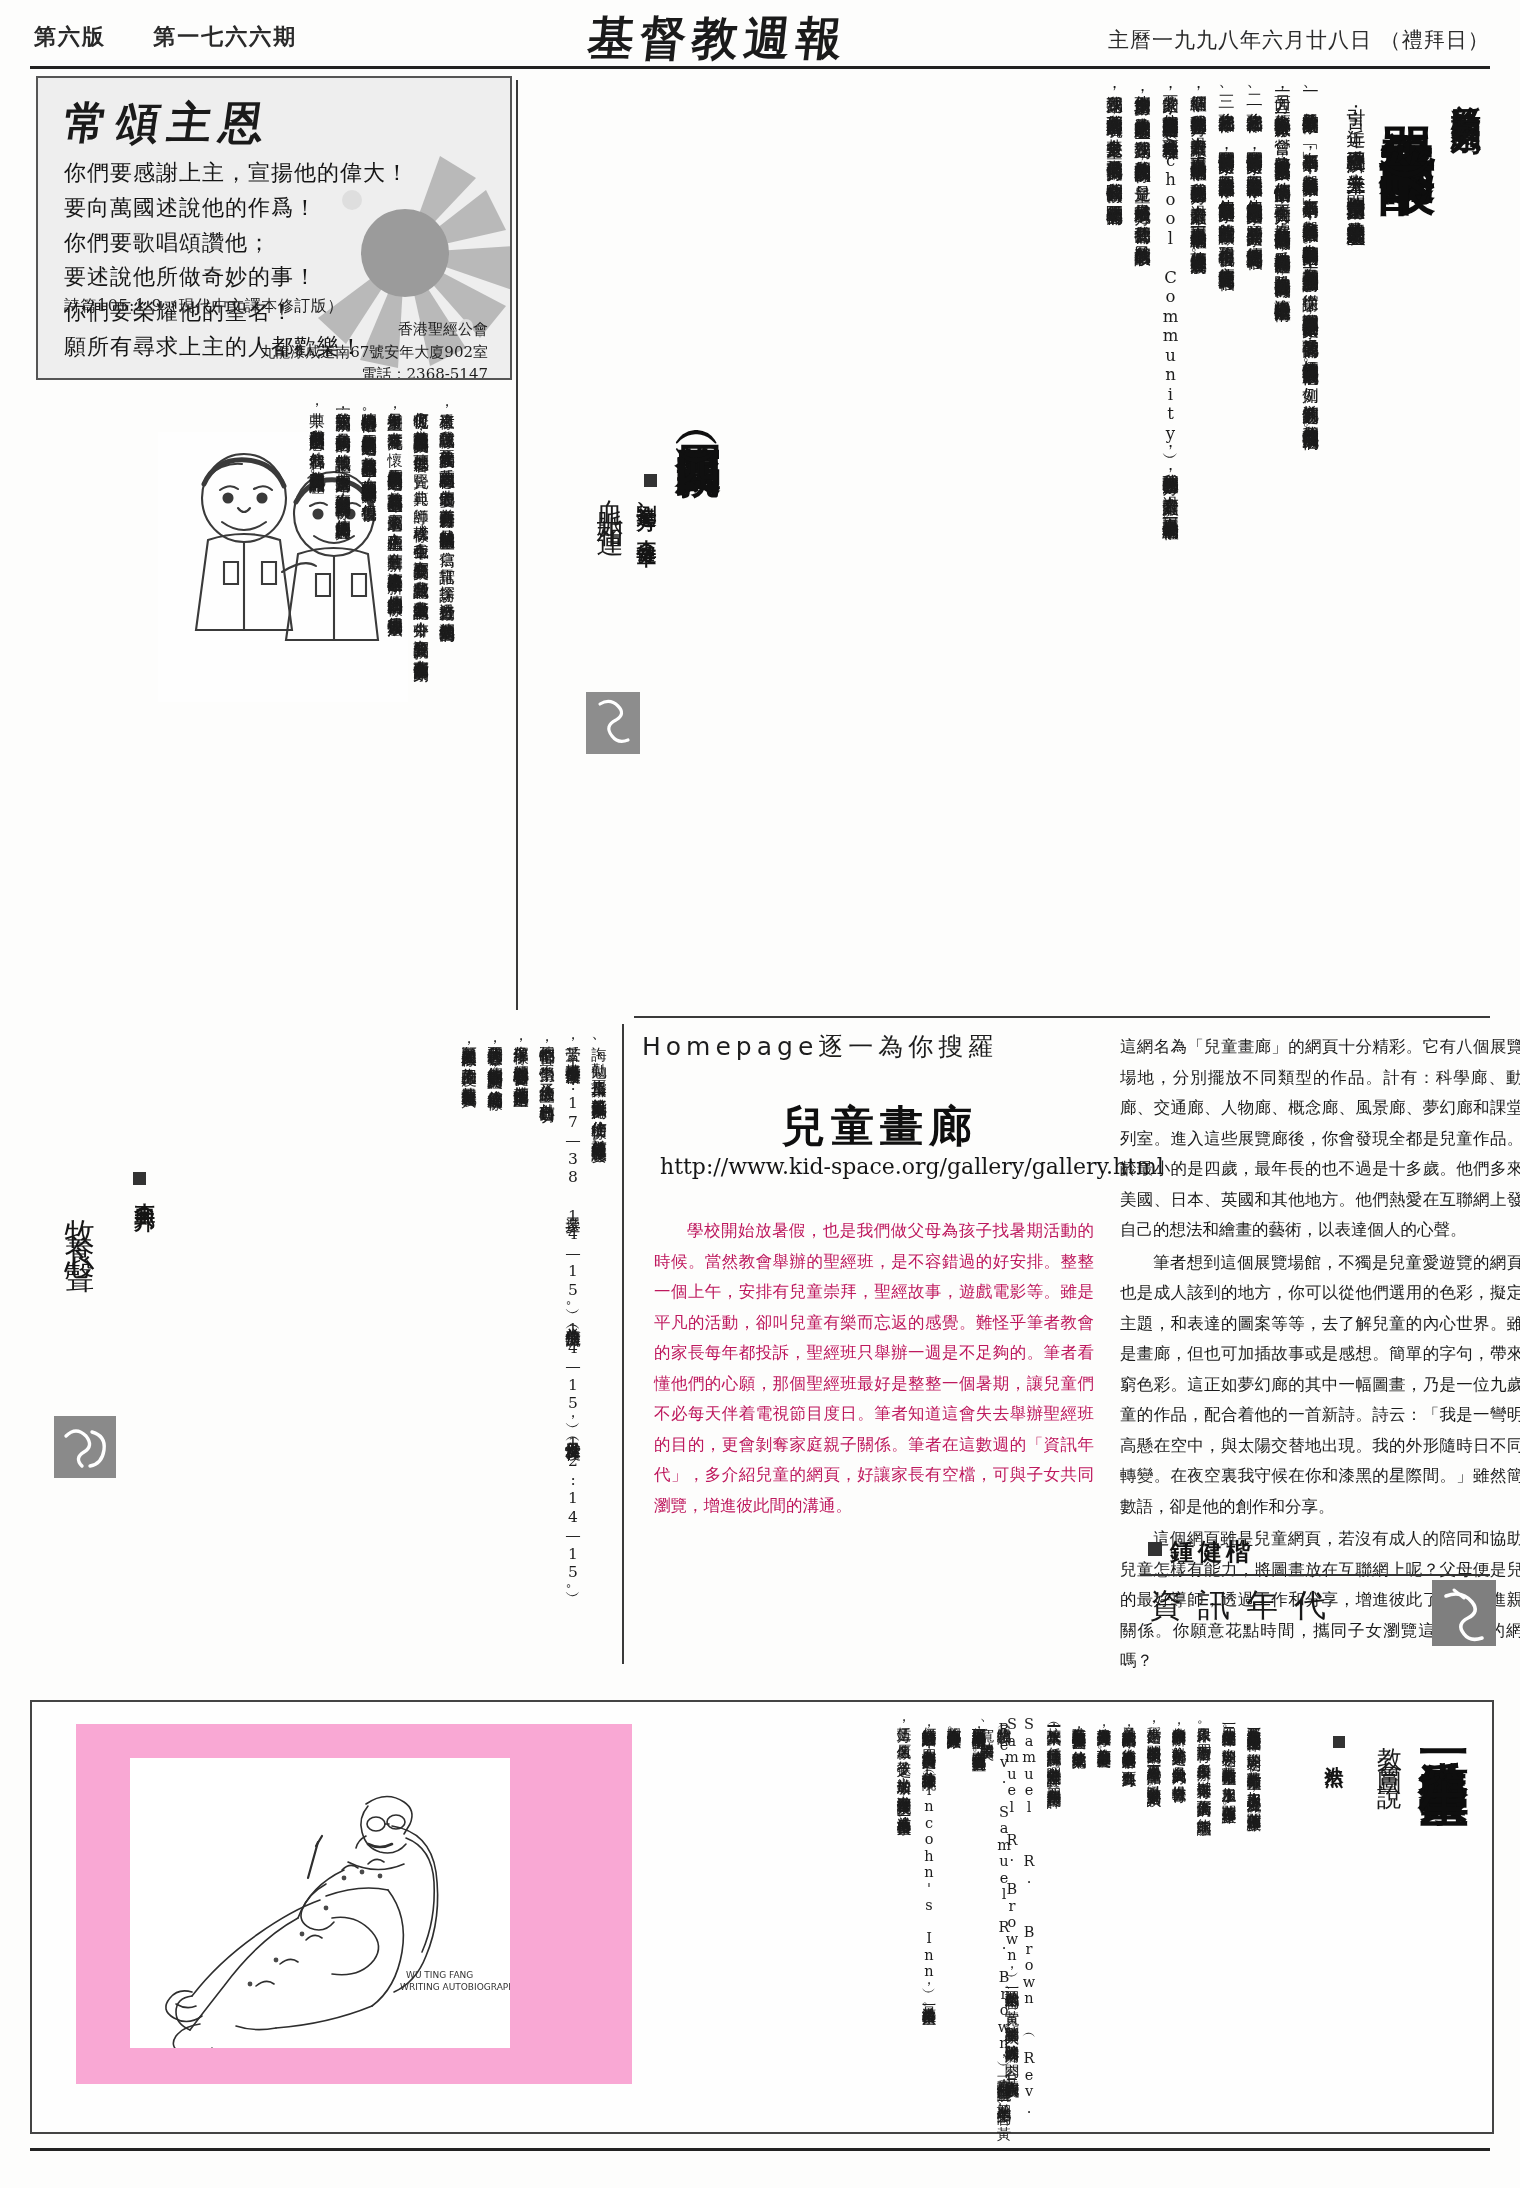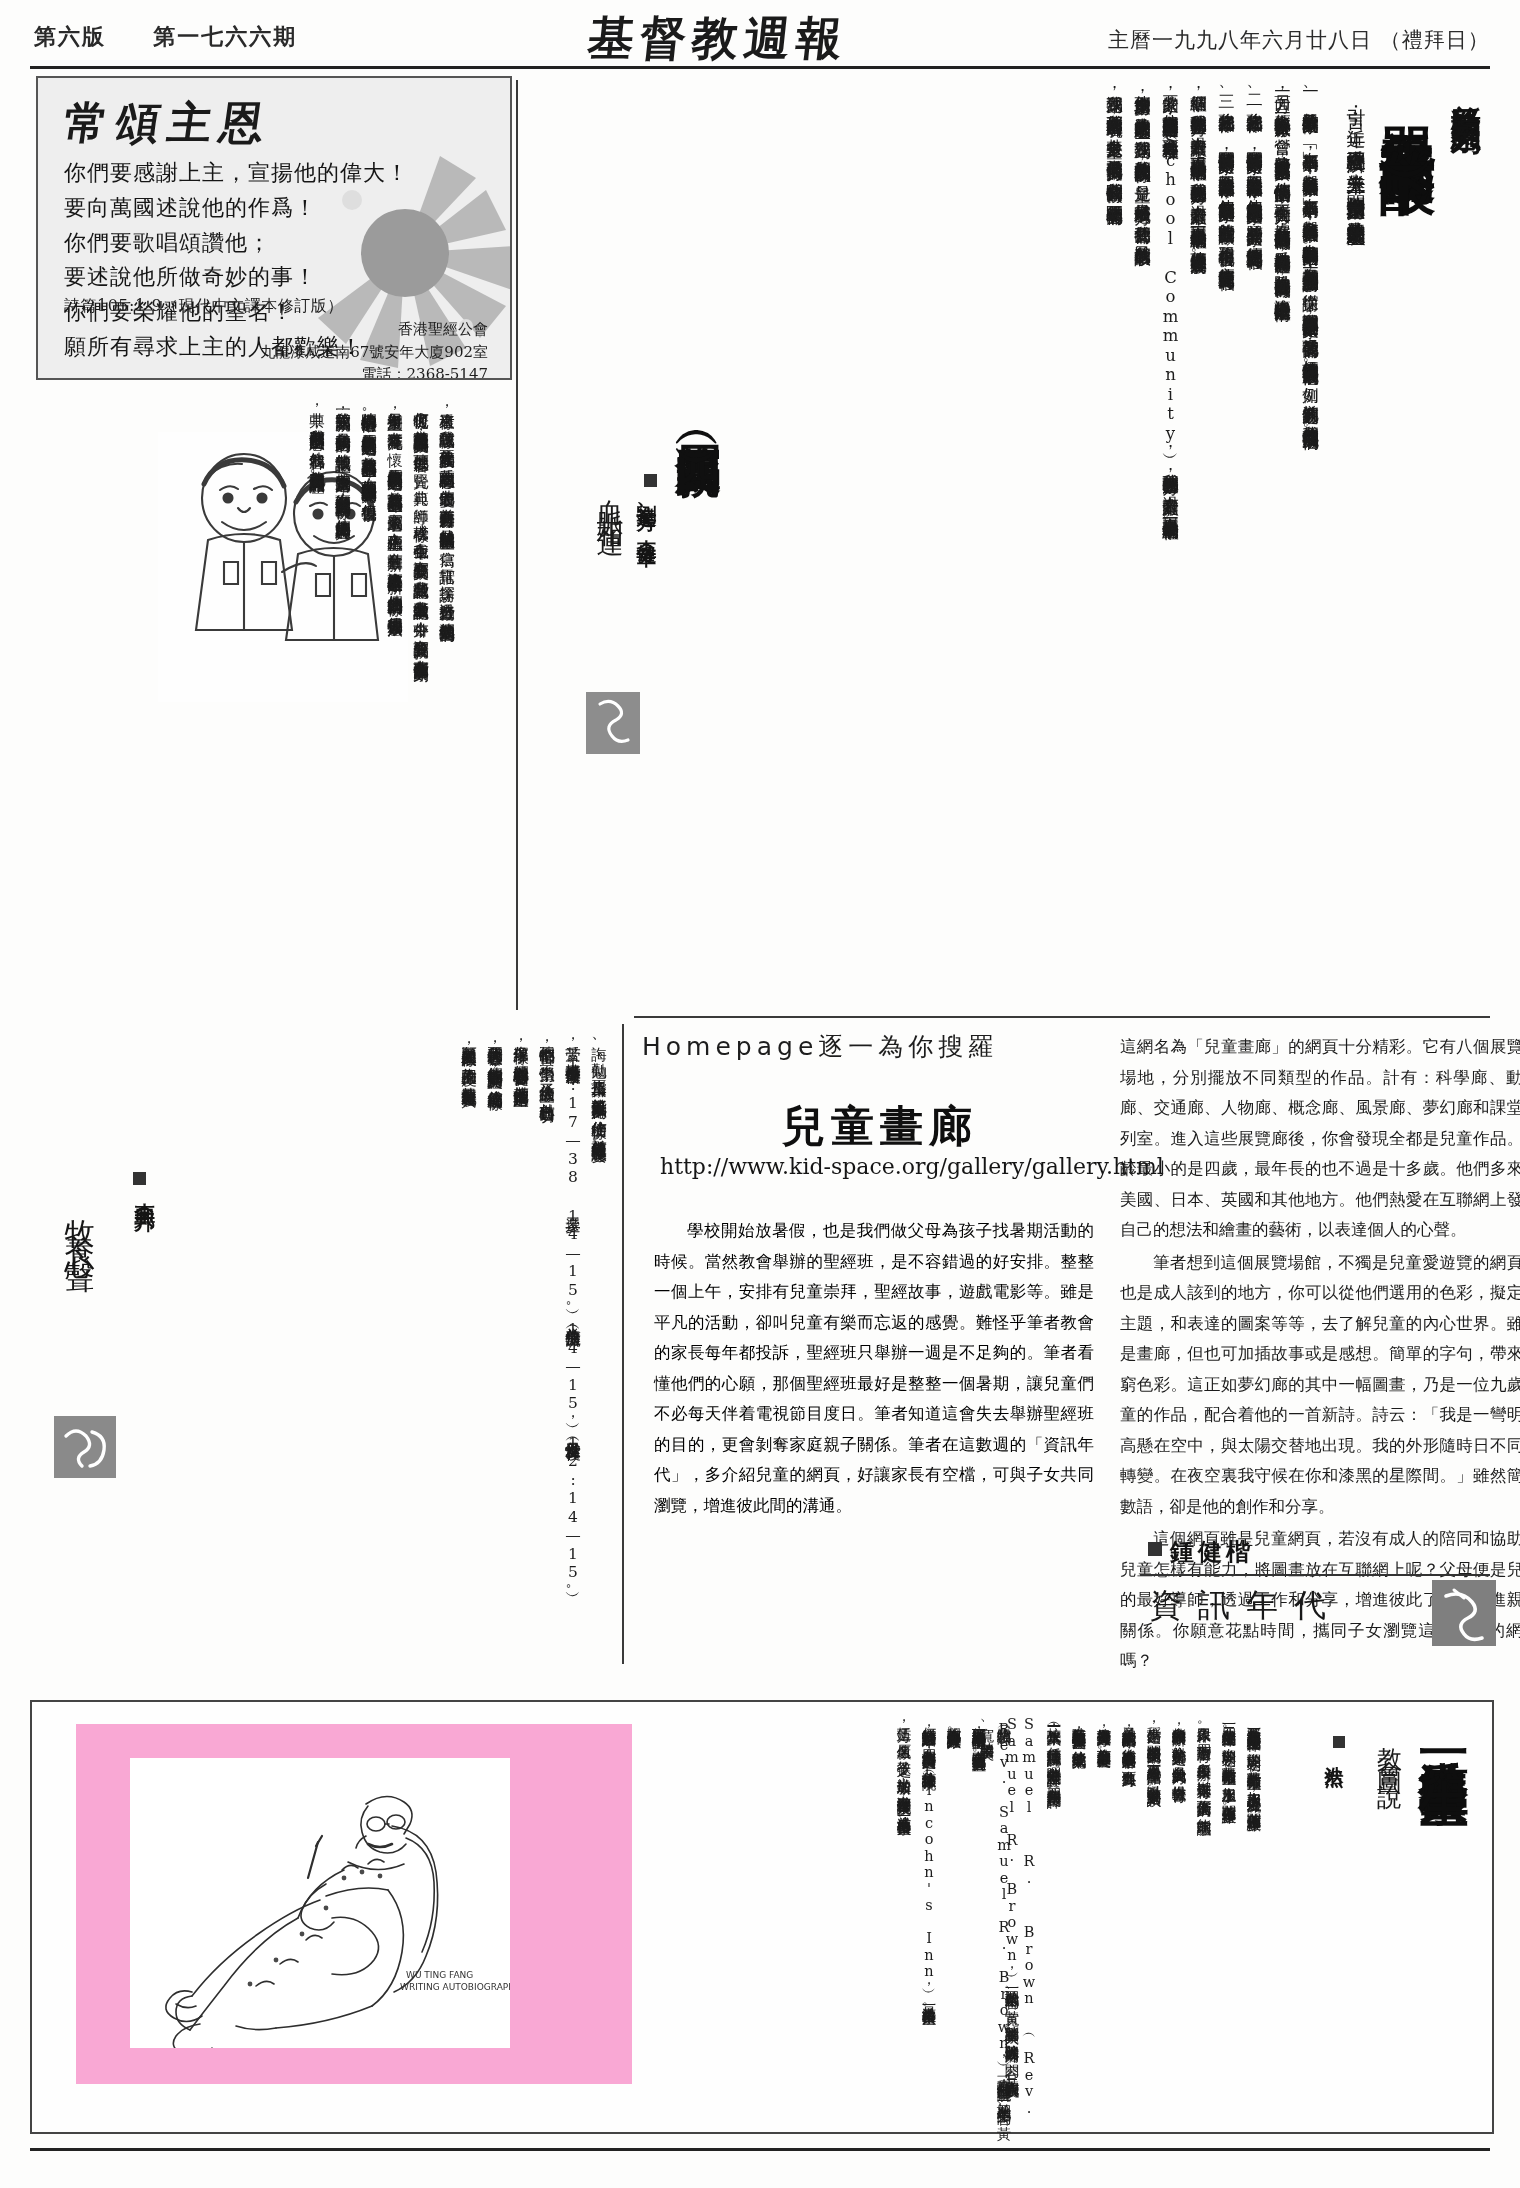--- a/index.html
+++ b/index.html
@@ -87,21 +87,21 @@
   .hp{position:absolute;left:640px;top:1026px;width:850px;height:620px;}
   .hp-kicker{position:absolute;left:2px;top:4px;font-size:25px;letter-spacing:5px;
              color:#1d1d1d;font-family:"DejaVu Sans",sans-serif;white-space:nowrap;}
   .hp-title{position:absolute;left:70px;top:72px;width:340px;text-align:center;
             font-size:43px;font-weight:700;letter-spacing:6px;color:#0f0f0f;
             font-family:"DejaVu Serif",serif;}
   .hp-url{position:absolute;left:20px;top:128px;width:440px;text-align:center;
           font-size:22px;color:#151515;font-family:"DejaVu Serif",serif;white-space:nowrap;}
   .hp-body-left{position:absolute;left:14px;top:190px;width:440px;height:420px;
                 font-size:16.5px;line-height:1.85;text-align:justify;
-                font-family:"DejaVu Serif",serif;color:#000000;text-indent:2em;}
+                font-family:"DejaVu Serif",serif;color:#be185d;text-indent:2em;}
   .hp-body-right{position:absolute;left:480px;top:6px;width:420px;height:600px;
                  font-size:16.5px;line-height:1.85;text-align:justify;
                  font-family:"DejaVu Serif",serif;color:#1b1b1b;}
   .hp-body-right p{margin:0 0 2px 0;text-indent:2em;}
   .hp-body-right p.first{text-indent:0;}
 
   
   .pv{position:absolute;left:36px;top:1026px;width:580px;height:620px;}
   .pv-title{position:absolute;left:26px;top:170px;height:240px;font-size:30px;
             letter-spacing:14px;color:#161616;}

